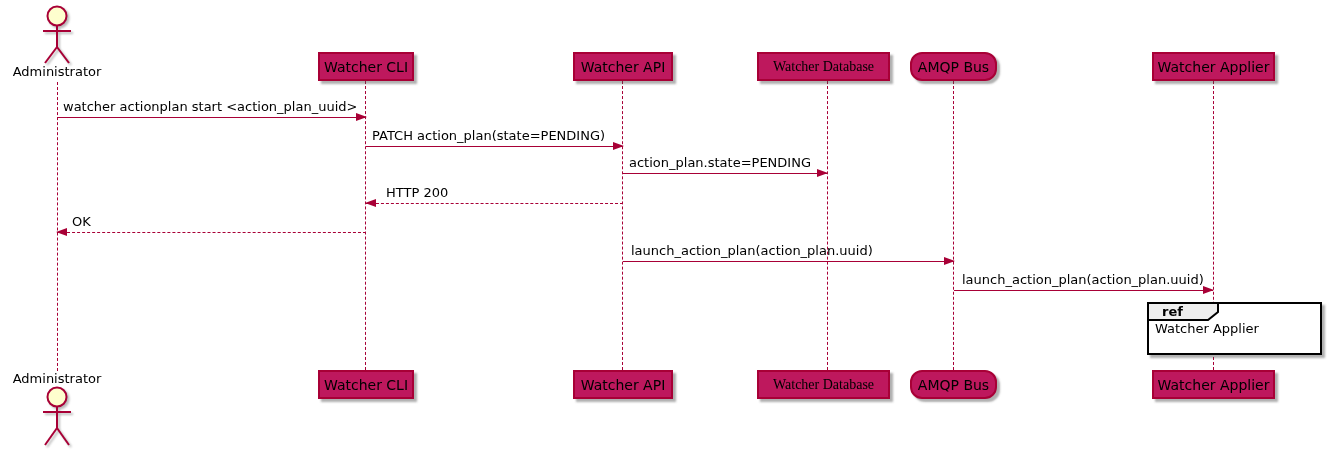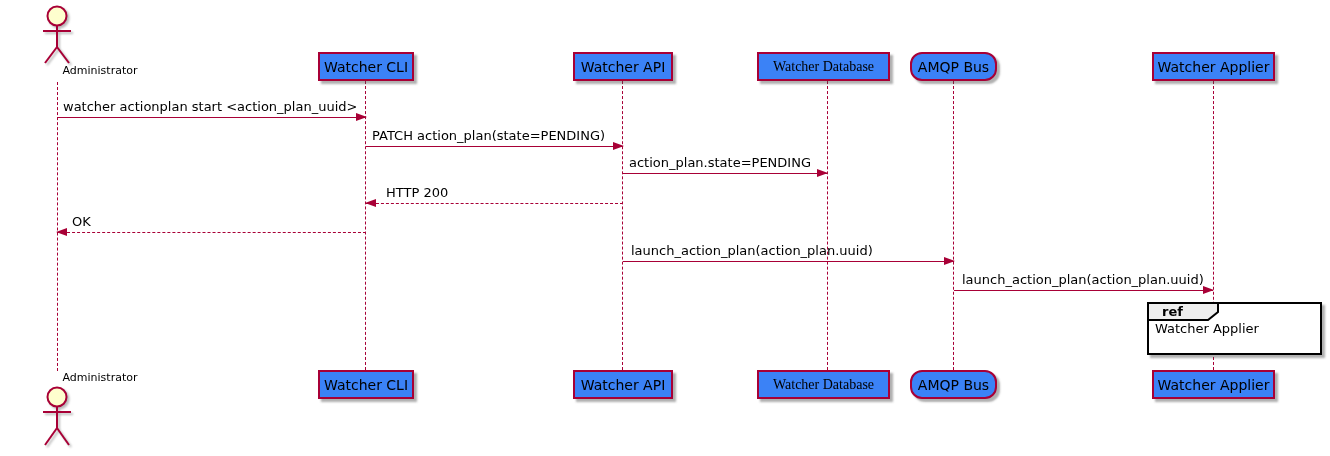--- a/index.html
+++ b/index.html
@@ -18,21 +18,21 @@
     position: absolute;
     width: 0;
     border-left: 1px dashed #A80036;
   }
 
   
   .participant {
     position: absolute;
     height: 29px;
     box-sizing: border-box;
-    background: #3b82f6;
+    background: #be185d;
     border: 2px solid #A80036;
     box-shadow: 3px 3px 2px rgba(80,80,80,0.45);
     display: flex;
     align-items: center;
     justify-content: center;
     font-size: 14px;
     white-space: nowrap;
   }
   .row-top    { top: 52px; }
   .row-bottom { top: 370px; }
@@ -40,23 +40,22 @@
   .p-api     { left: 573px;  width: 100px; }
   .p-db      { left: 757px;  width: 133px; font-family: Liberation Serif, serif; }
   .p-amqp    { left: 910px;  width: 87px; border-radius: 12px;  }
   .p-applier { left: 1152px; width: 123px; }
 
   
   .actor-label {
     position: absolute;
     left: 57px;
     transform: translateX(-50%);
-    font-size: 11px;
-    white-space: nowrap;
-    margin-left: 43px;
+    font-size: 13px;
+    white-space: nowrap;
   }
   .actor-svg { position: absolute; filter: drop-shadow(2px 2px 1px rgba(80,80,80,0.4)); }
 
   
   .msg {
     position: absolute;
     height: 0;
     border-top: 1.5px solid #A80036;
   }
   .msg.dashed { border-top: 1px dashed #A80036; }

